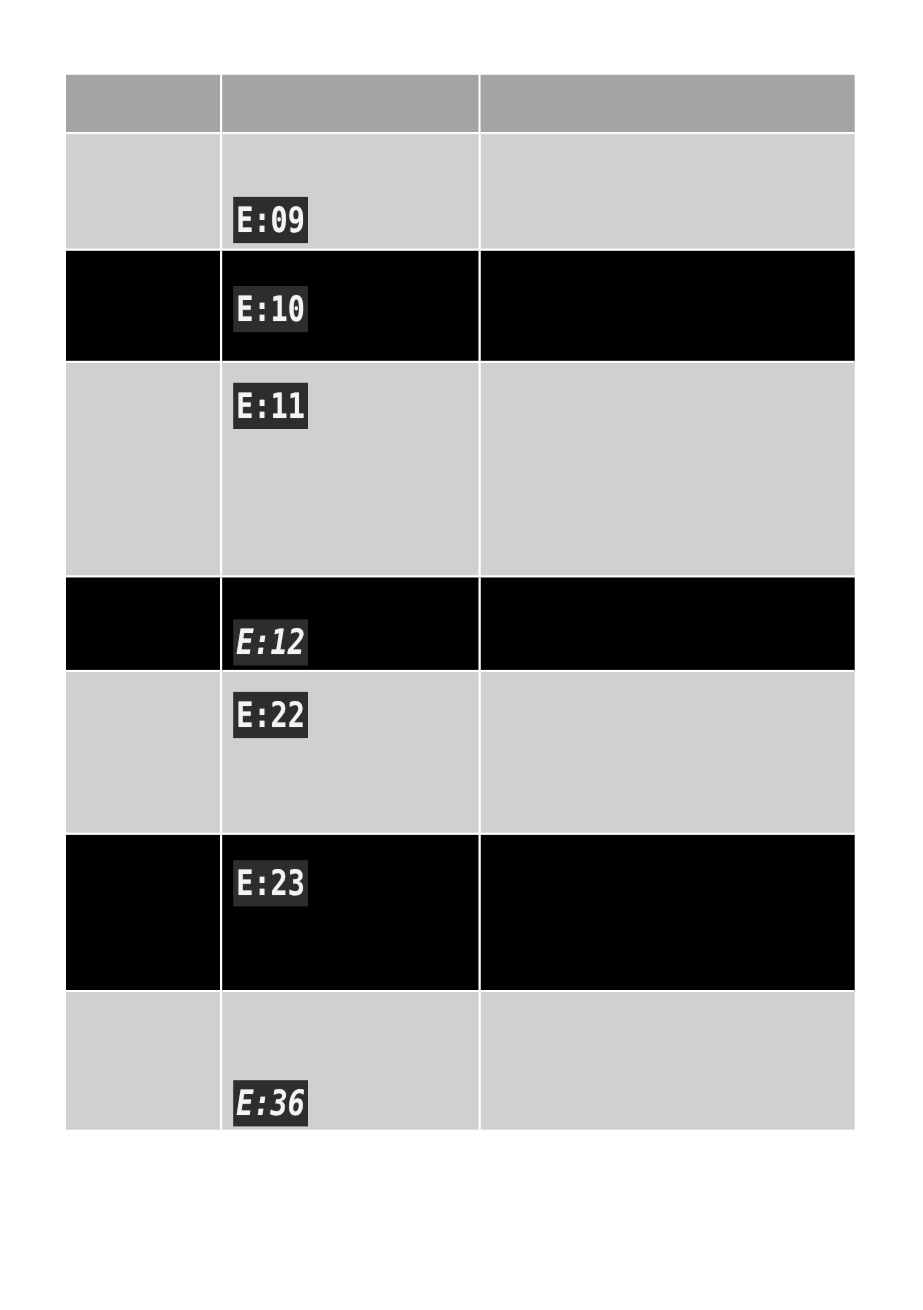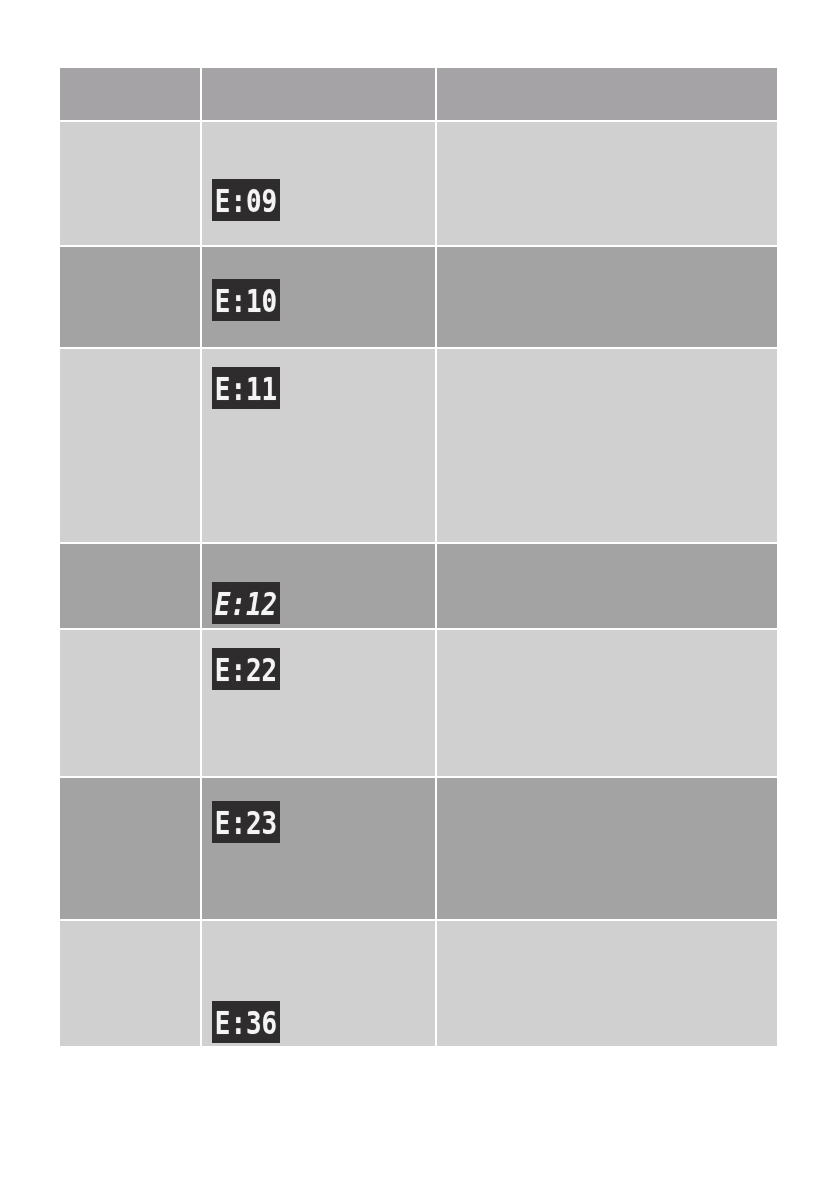--- a/index.html
+++ b/index.html
@@ -60,21 +60,21 @@
   .col-desc   { width: 340px; }
 
   thead th {
     background: #a5a3a5;
     height: 54px;
     box-sizing: border-box;
     padding: 8px 10px 0 10px;
   }
 
   tbody tr.band-dark td  { background: #d0d0d0; }
-  tbody tr.band-light td { background: #a3a3a3; text-align: center; }
+  tbody tr.band-light td { background: #000000; text-align: center; }
 
   td.cell-code {
     padding: 10px 10px 0 10px;
     box-sizing: border-box;
   }
   td.cell-desc {
     padding: 10px 12px 0 12px;
     box-sizing: border-box;
   }
   td.cell-disp {
@@ -107,27 +107,27 @@
     line-height: 27px;
     letter-spacing: 0px;
     font-weight: bold;
     transform: scaleY(1.18) scaleX(0.96);
     transform-origin: center center;
     white-space: nowrap;
     text-shadow: 0 0 1px rgba(255,255,255,0.35);
   }
 
   
-  .rh-1 { height: 125px; margin-left: 48px; }
+  .rh-1 { height: 106px; margin-left: 48px; }
   .rh-2 { height: 102px; }
   .rh-3 { height: 195px; }
   .rh-4 { height: 86px; font-style: italic; }
   .rh-5 { height: 148px; }
   .rh-6 { height: 143px; border-radius: 15px; }
-  .rh-7 { height: 125px; }
+  .rh-7 { height: 125px; font-style: italic; }
 
   .cell-text { display: block; white-space: pre-wrap; }
 </style>
 </head>
 <body>
 
 <div class="page">
 
   <table class="error-table">
     <colgroup>

